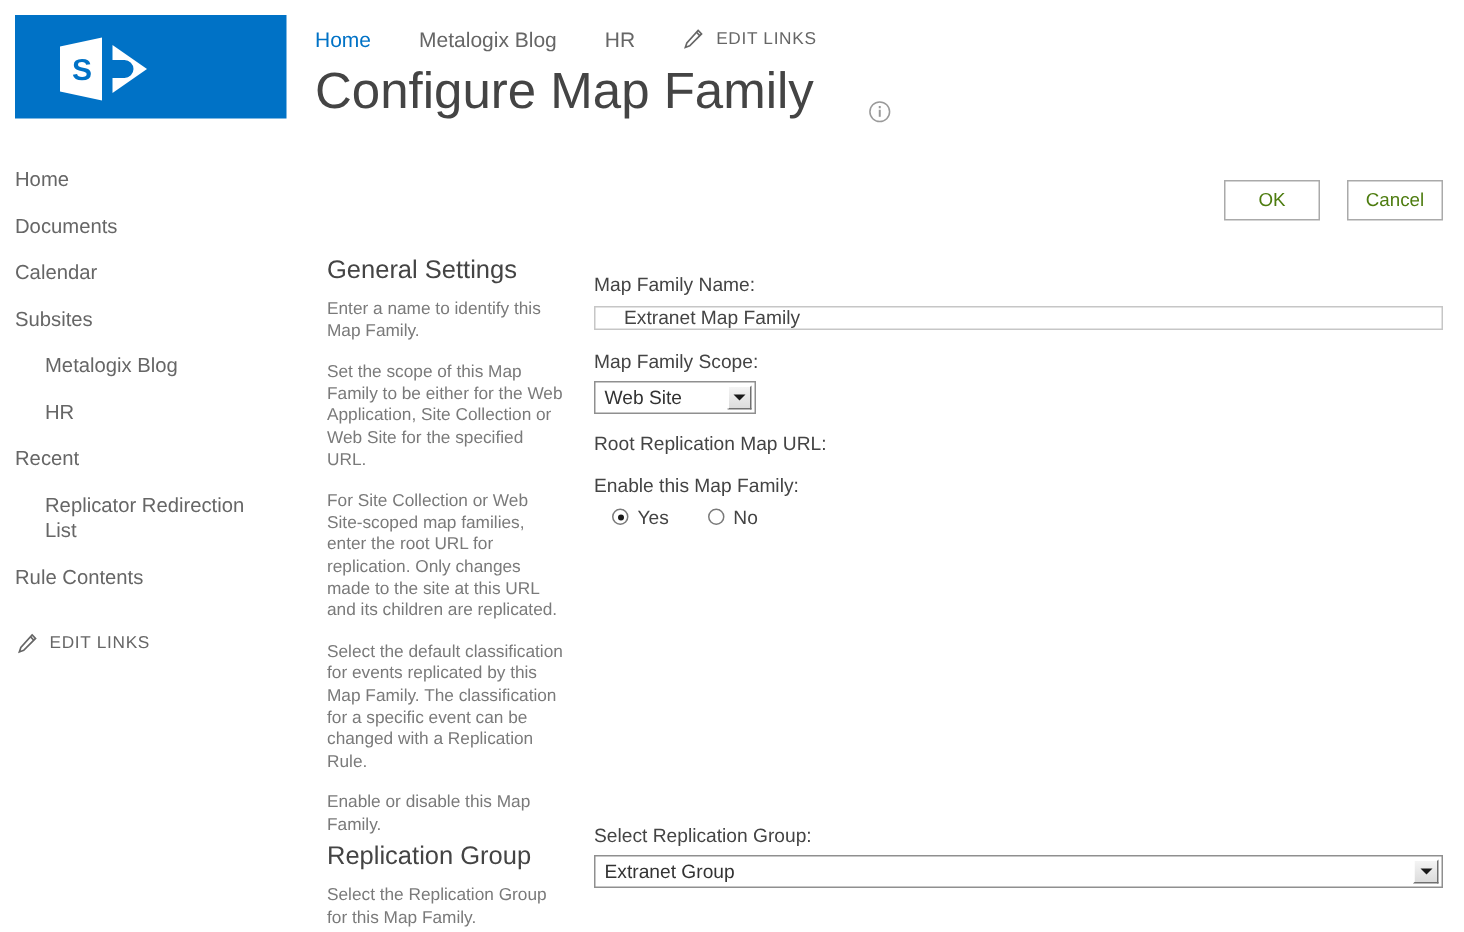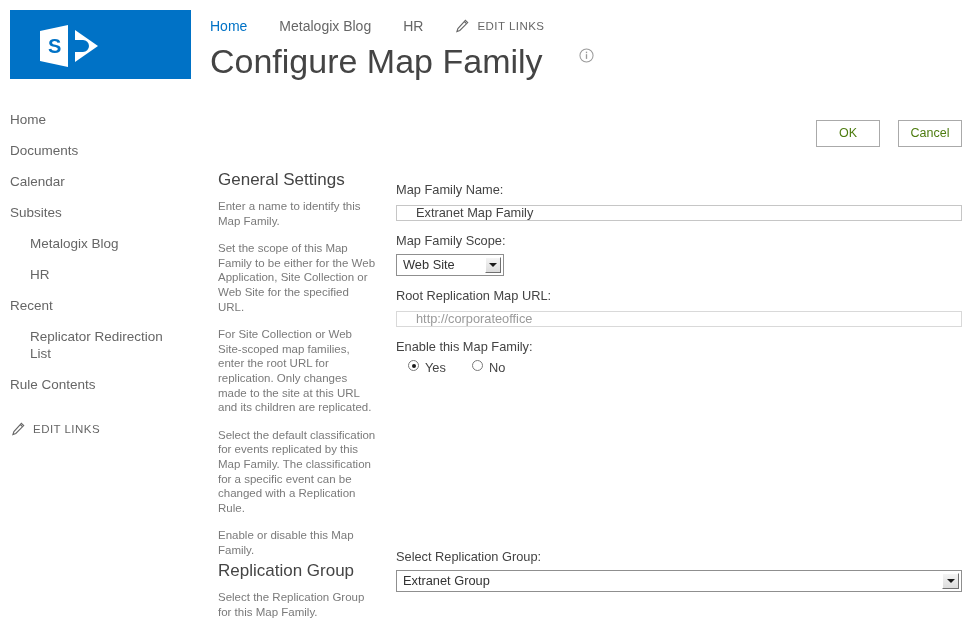--- a/index.html
+++ b/index.html
@@ -70,21 +70,21 @@
     display: inline-block;
     width: 14px; height: 14px;
     margin-right: 8px;
   }
 
   
   #page-title-row {
     position: absolute;
     left: 210px; top: 40px;
     display: flex;
-    align-items: flex-start;
+    align-items: flex-end;
     gap: 24px;
   }
   #page-title {
     font-size: 34px;
     font-weight: 300;
     color: #444444;
     line-height: 42px;
     white-space: nowrap;
   }
   #info-icon {
@@ -270,21 +270,21 @@
 
   
   .radio-row {
     display: flex;
     align-items: center;
     padding-left: 12px;
     margin-top: 4px;
   }
   .radio-opt {
     display: flex;
-    align-items: flex-start;
+    align-items: center;
     margin-right: 26px;
     cursor: pointer;
     font-size: 12.8px;
     color: #444444;
   }
   .radio-mark {
     width: 11px; height: 11px;
     border: 1px solid #7a7a7a;
     border-radius: 50%;
     background: #ffffff;
@@ -380,21 +380,20 @@
   <div class="field-block">
     <div class="field-label">Map Family Scope:</div>
     <div class="win-select" id="scope-select">
       <span class="sel-value">Web Site</span>
       <span class="sel-arrow-btn"></span>
     </div>
   </div>
 
   <div class="field-block">
     <div class="field-label">Root Replication Map URL:</div>
-    <input class="text-input readonly-look" type="text" placeholder="http://corporateoffice" style="">
   </div>
 
   <div class="field-block">
     <div class="field-label">Enable this Map Family:</div>
     <div class="radio-row">
       <span class="radio-opt selected">
         <span class="radio-mark"></span>
         <span>Yes</span>
       </span>
       <span class="radio-opt">

